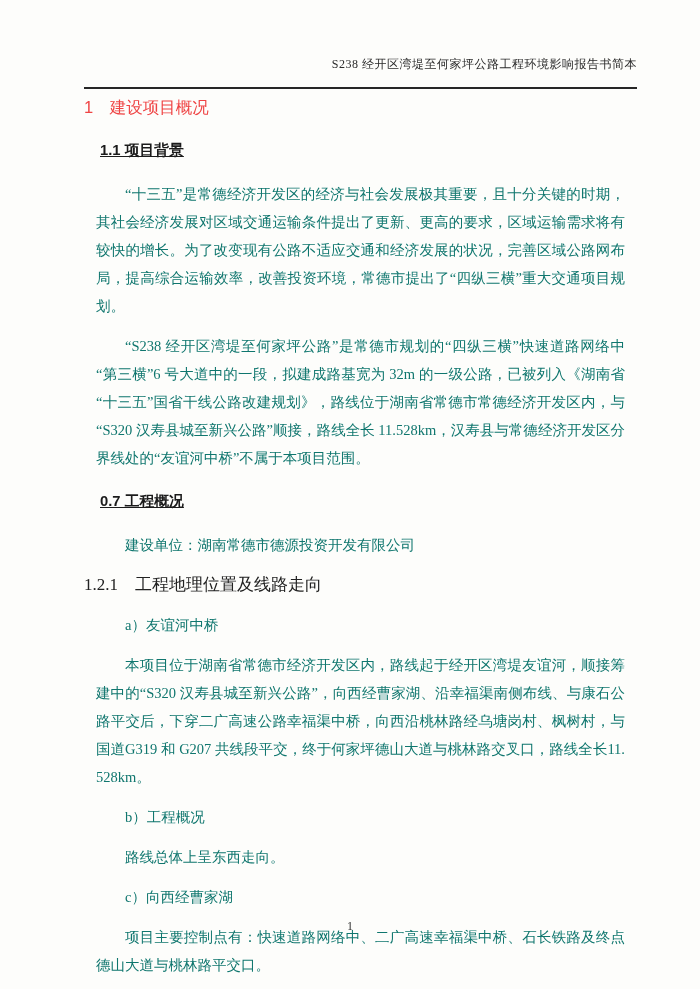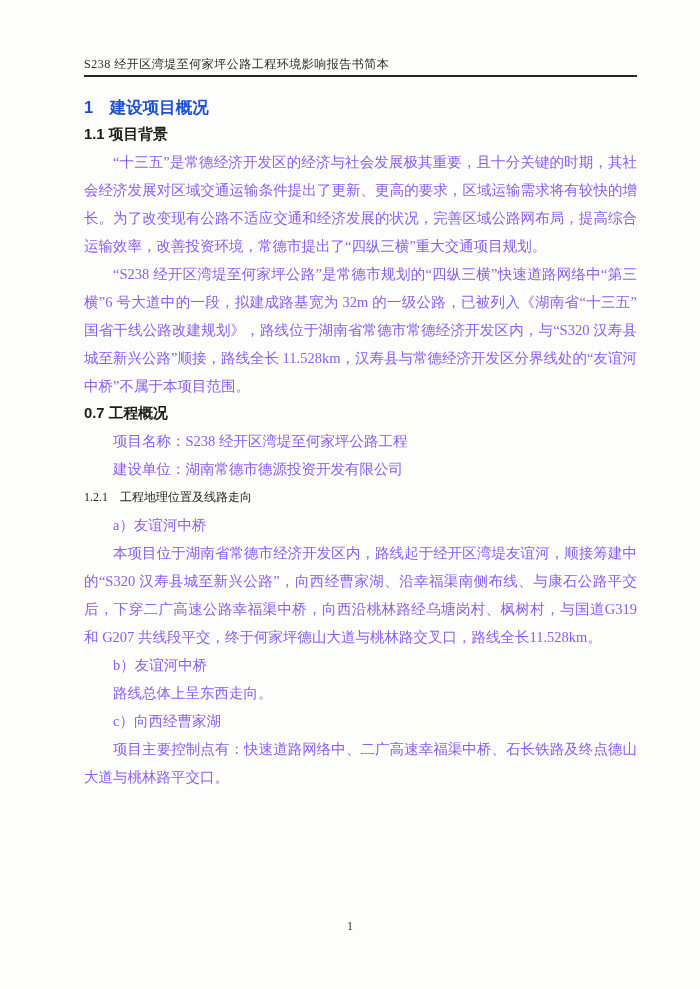--- a/index.html
+++ b/index.html
@@ -17,72 +17,74 @@
     overflow: hidden;
     font-family: "Liberation Serif", "DejaVu Serif", serif;
   }
   .page-header {
     position: absolute;
     top: 56px;
     left: 84px;
     width: 553px;
   }
   .header-title {
+    text-align: right;
     font-size: 12px;
     line-height: 16px;
     letter-spacing: 0.5px;
     color: #2a2a2a;
-    padding-bottom: 3px;
+    padding-bottom: 15px;
   }
   .header-rule {
     border: 0;
     border-top: 2px solid #262626;
     margin: 0;
   }
   .doc-body {
     position: absolute;
     top: 90px;
     left: 84px;
     width: 553px;
   }
   .doc-body h1 {
     font-family: "Liberation Sans", "DejaVu Sans", sans-serif;
-    font-weight: bold;
+    font-weight: normal;
     font-size: 16.5px;
     line-height: 27px;
-    margin: 4px 0 0 0;
-    color: #1d4ed8;
+    margin: 4px 0 12px 0;
+    color: #ef4444;
     white-space: pre-wrap;
   }
   .doc-body h2 {
     font-family: "Liberation Sans", "DejaVu Sans", sans-serif;
     font-weight: bold;
     font-size: 14.8px;
     line-height: 27px;
-    margin: 0;
+    margin: 16px;
     color: #1b1b1b;
     white-space: pre-wrap;
+    text-decoration: underline;
   }
   .doc-body h3 {
     font-family: "Liberation Serif", "DejaVu Serif", serif;
     font-weight: normal;
-    font-size: 12px;
+    font-size: 17px;
     line-height: 28px;
     margin: 0;
     color: #222;
     white-space: pre-wrap;
   }
   .doc-body p {
     font-size: 14.5px;
     line-height: 28px;
-    margin: 0;
+    margin: 12px;
     text-align: justify;
     text-justify: inter-ideograph;
     text-indent: 2em;
-    color: #8b5cf6;
+    color: #0f766e;
     word-break: break-all;
   }
   .page-footer {
     position: absolute;
     top: 916px;
     left: 0;
     width: 700px;
     text-align: center;
   }
   .page-number {
@@ -99,26 +101,25 @@
     <div class="header-title">S238 经开区湾堤至何家坪公路工程环境影响报告书简本</div>
     <hr class="header-rule">
   </div>
 
   <main class="doc-body">
       <h1>1　建设项目概况</h1>
       <h2>1.1 项目背景</h2>
       <p>“十三五”是常德经济开发区的经济与社会发展极其重要，且十分关键的时期，其社会经济发展对区域交通运输条件提出了更新、更高的要求，区域运输需求将有较快的增长。为了改变现有公路不适应交通和经济发展的状况，完善区域公路网布局，提高综合运输效率，改善投资环境，常德市提出了“四纵三横”重大交通项目规划。</p>
       <p>“S238 经开区湾堤至何家坪公路”是常德市规划的“四纵三横”快速道路网络中“第三横”6 号大道中的一段，拟建成路基宽为 32m 的一级公路，已被列入《湖南省“十三五”国省干线公路改建规划》，路线位于湖南省常德市常德经济开发区内，与“S320 汉寿县城至新兴公路”顺接，路线全长 11.528km，汉寿县与常德经济开发区分界线处的“友谊河中桥”不属于本项目范围。</p>
       <h2>0.7 工程概况</h2>
-      <p>项目名称：S238 经开区湾堤至何家坪公路工程</p>
       <p>建设单位：湖南常德市德源投资开发有限公司</p>
       <h3>1.2.1　工程地理位置及线路走向</h3>
       <p>a）友谊河中桥</p>
       <p>本项目位于湖南省常德市经济开发区内，路线起于经开区湾堤友谊河，顺接筹建中的“S320 汉寿县城至新兴公路”，向西经曹家湖、沿幸福渠南侧布线、与康石公路平交后，下穿二广高速公路幸福渠中桥，向西沿桃林路经乌塘岗村、枫树村，与国道G319 和 G207 共线段平交，终于何家坪德山大道与桃林路交叉口，路线全长11.528km。</p>
-      <p>b）友谊河中桥</p>
+      <p>b）工程概况</p>
       <p>路线总体上呈东西走向。</p>
       <p>c）向西经曹家湖</p>
       <p>项目主要控制点有：快速道路网络中、二广高速幸福渠中桥、石长铁路及终点德山大道与桃林路平交口。</p>
     </main>
 
   <div class="page-footer">
     <span class="page-number">1</span>
   </div>
 
 </div>

